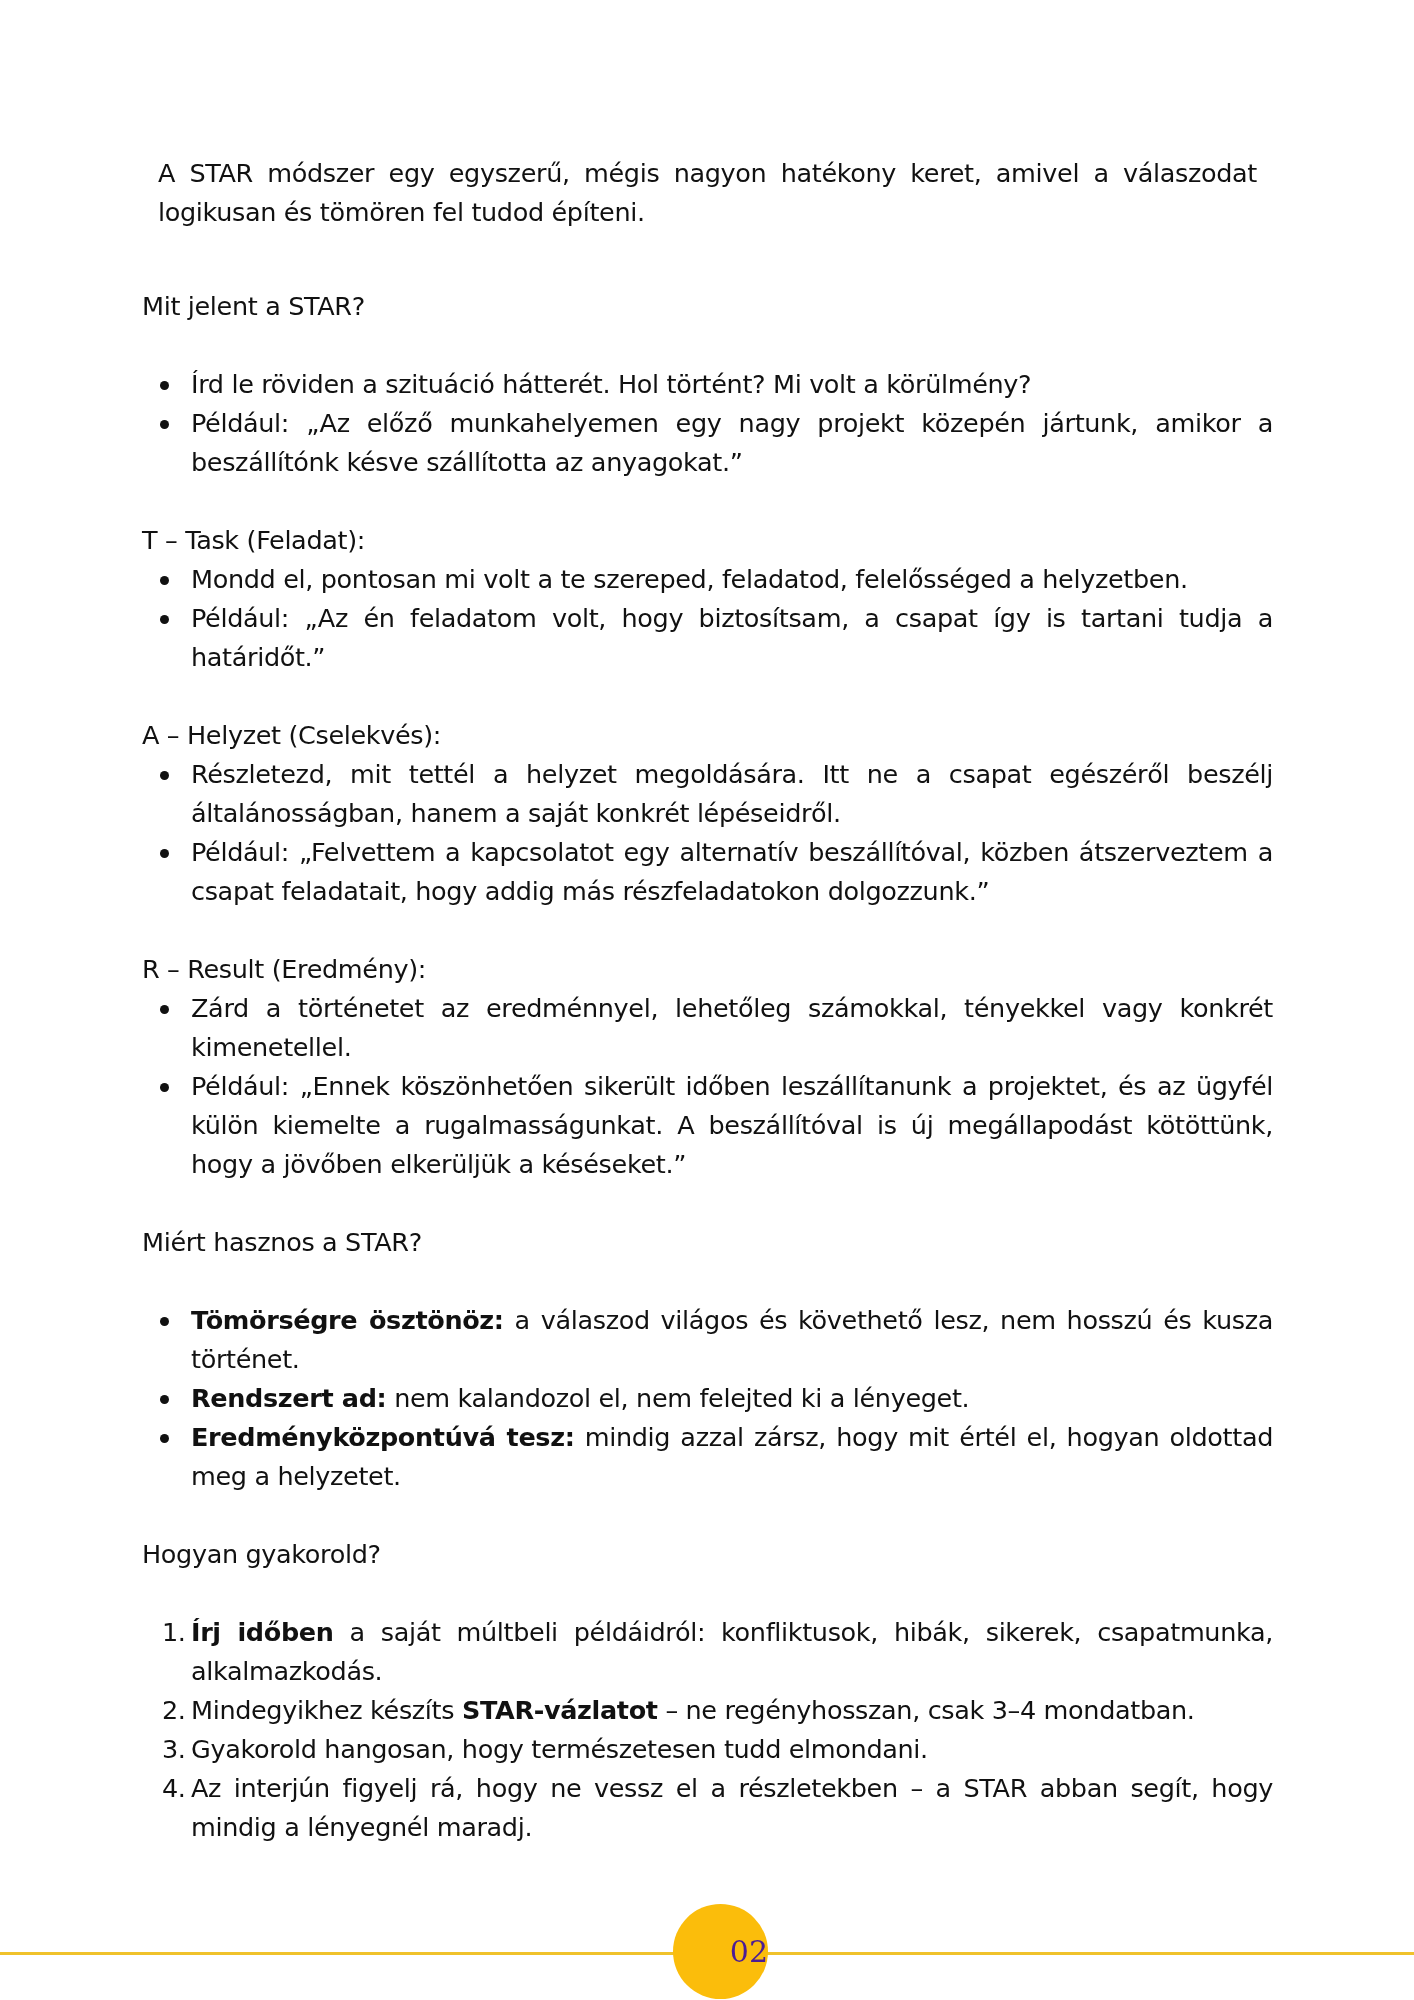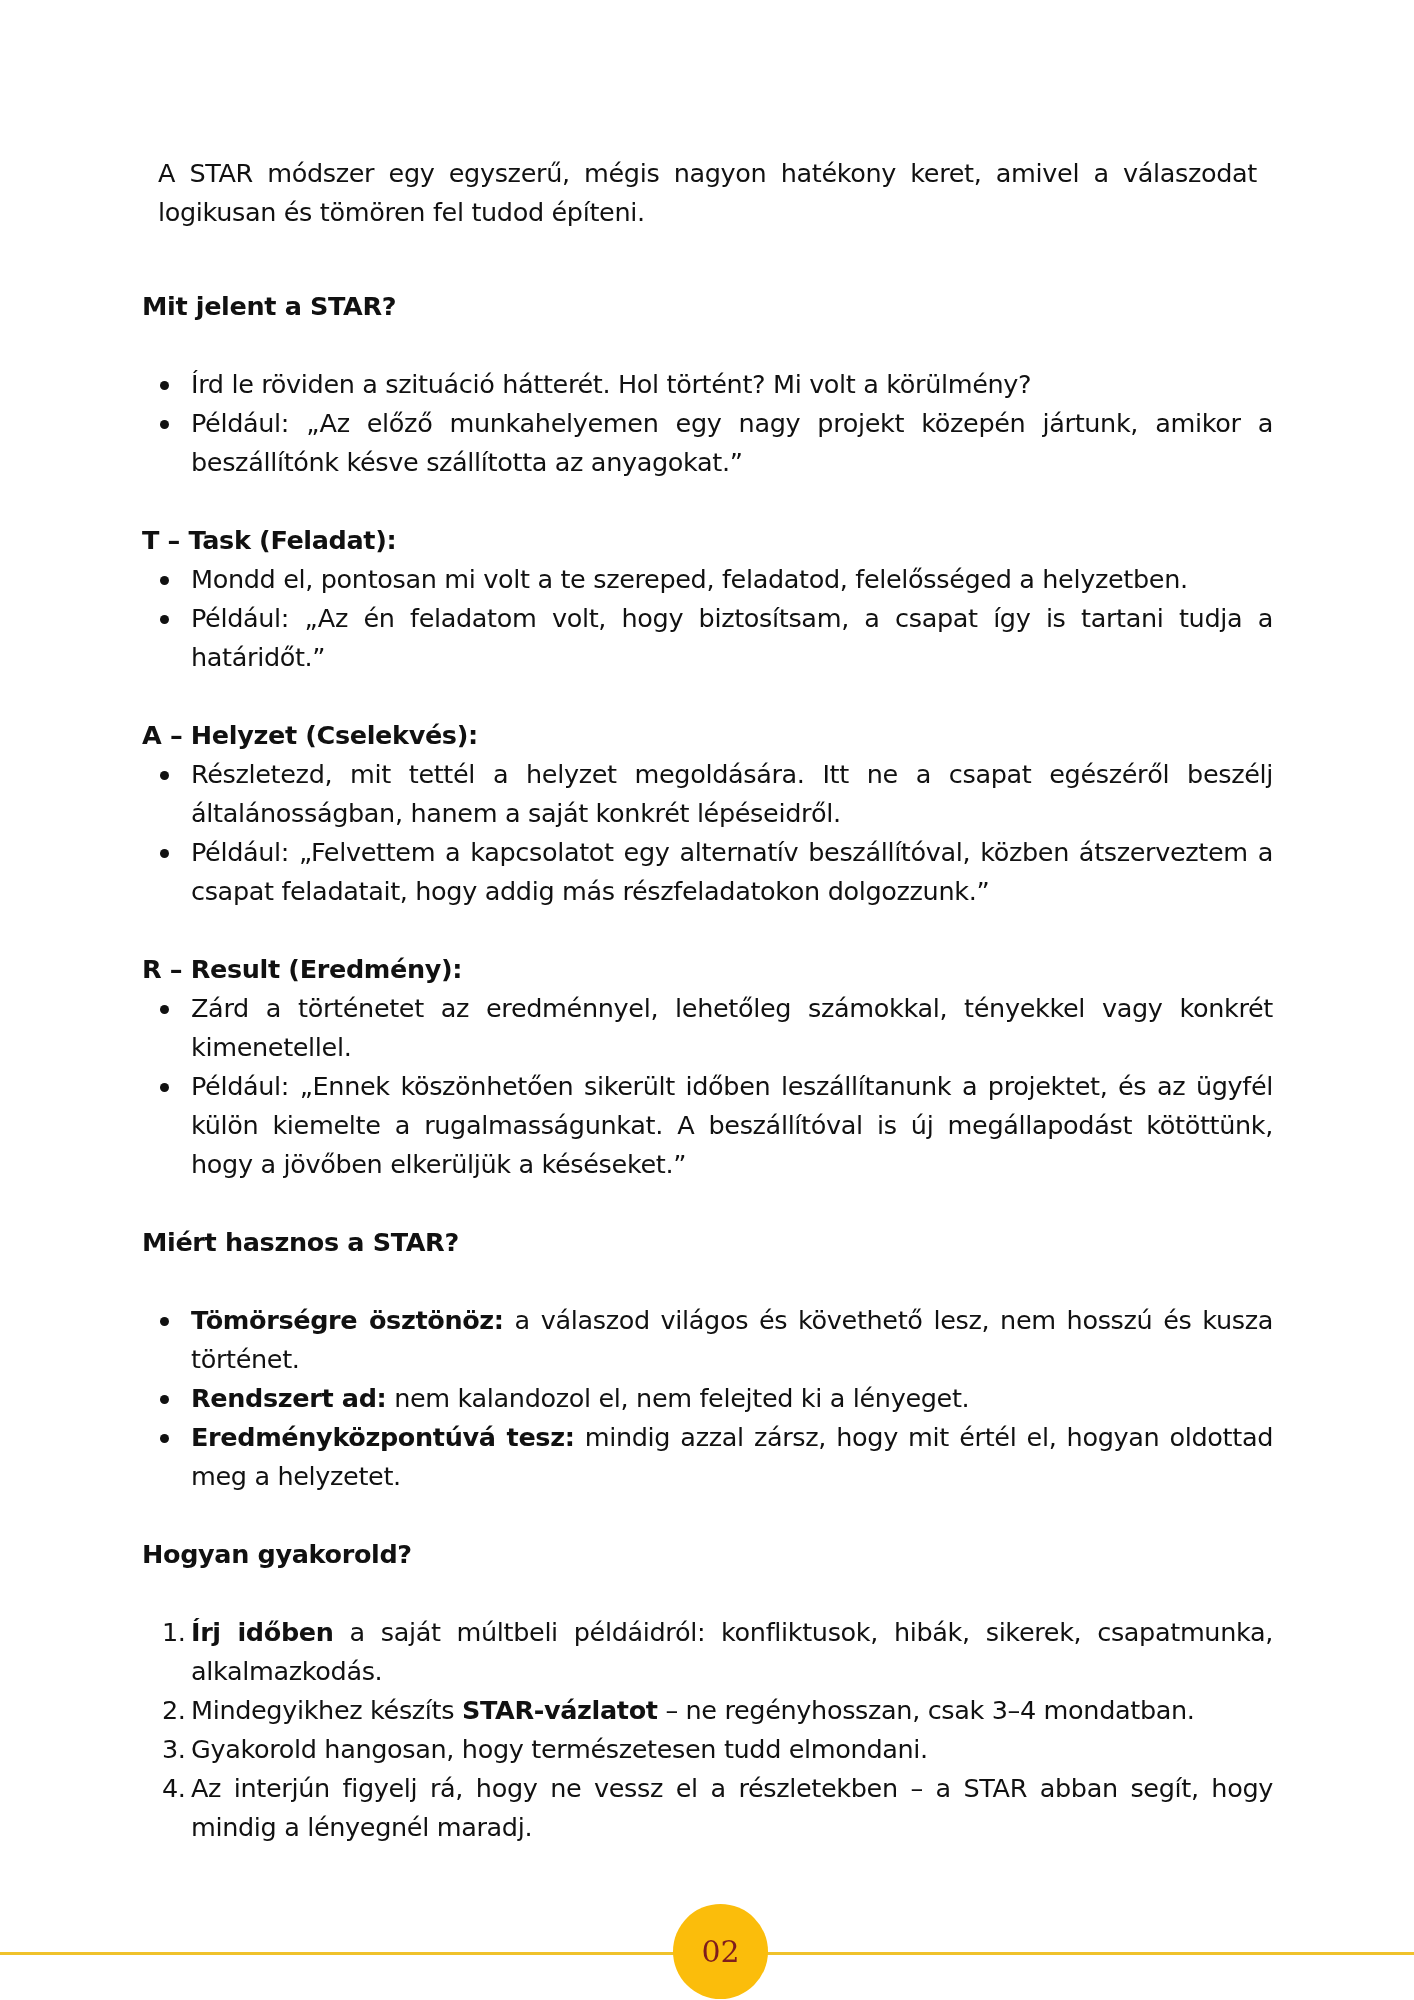--- a/index.html
+++ b/index.html
@@ -8,38 +8,38 @@
       font-family: "DejaVu Sans", "Liberation Sans", sans-serif;
       color: #111111;
     }
     .content {
       position: absolute; left: 142px; top: 138px; width: 1131px;
       font-size: 25.5px; line-height: 39px;
       letter-spacing: -0.35px;
     }
     p { margin: 16px; text-align: justify; }
     .gap { height: 39px; }
-    .heading { font-weight: bold; margin: 0; }
+    .heading { font-weight: normal; margin: 0; }
     ul, ol { margin: 0; padding: 0; list-style: none; }
     ul li, ol li { position: relative; padding-left: 49px; text-align: justify; }
     ul li::before {
       content: ""; position: absolute; left: 18px; top: 16px;
       width: 9px; height: 9px; border-radius: 50%; background: #111;
     }
     ol li .num { position: absolute; left: 20px; top: 0; }
     b { font-weight: bold; }
     .footer-line {
       position: absolute; left: 0; top: 1952px; width: 1414px; height: 3px;
       background: #f0c22b;
     }
     .page-badge {
       position: absolute; left: 673px; top: 1904px; width: 95px; height: 95px;
       border-radius: 50%; background: #fbbd0b;
-      display: flex; align-items: center; justify-content: center;
-      color: #7f1d1d; font-family: "DejaVu Serif", "Liberation Serif", serif;
+      display: flex; align-items: center; justify-content: flex-end;
+      color: #4c1d95; font-family: "DejaVu Serif", "Liberation Serif", serif;
       font-size: 30px;
     }
   </style>
 </head>
 <body>
 
 <div class="content">
   <p>A STAR módszer egy egyszerű, mégis nagyon hatékony keret, amivel a válaszodat logikusan és tömören fel tudod építeni.</p>
   <div class="gap"></div>
   <p class="heading">Mit jelent a STAR?</p>

